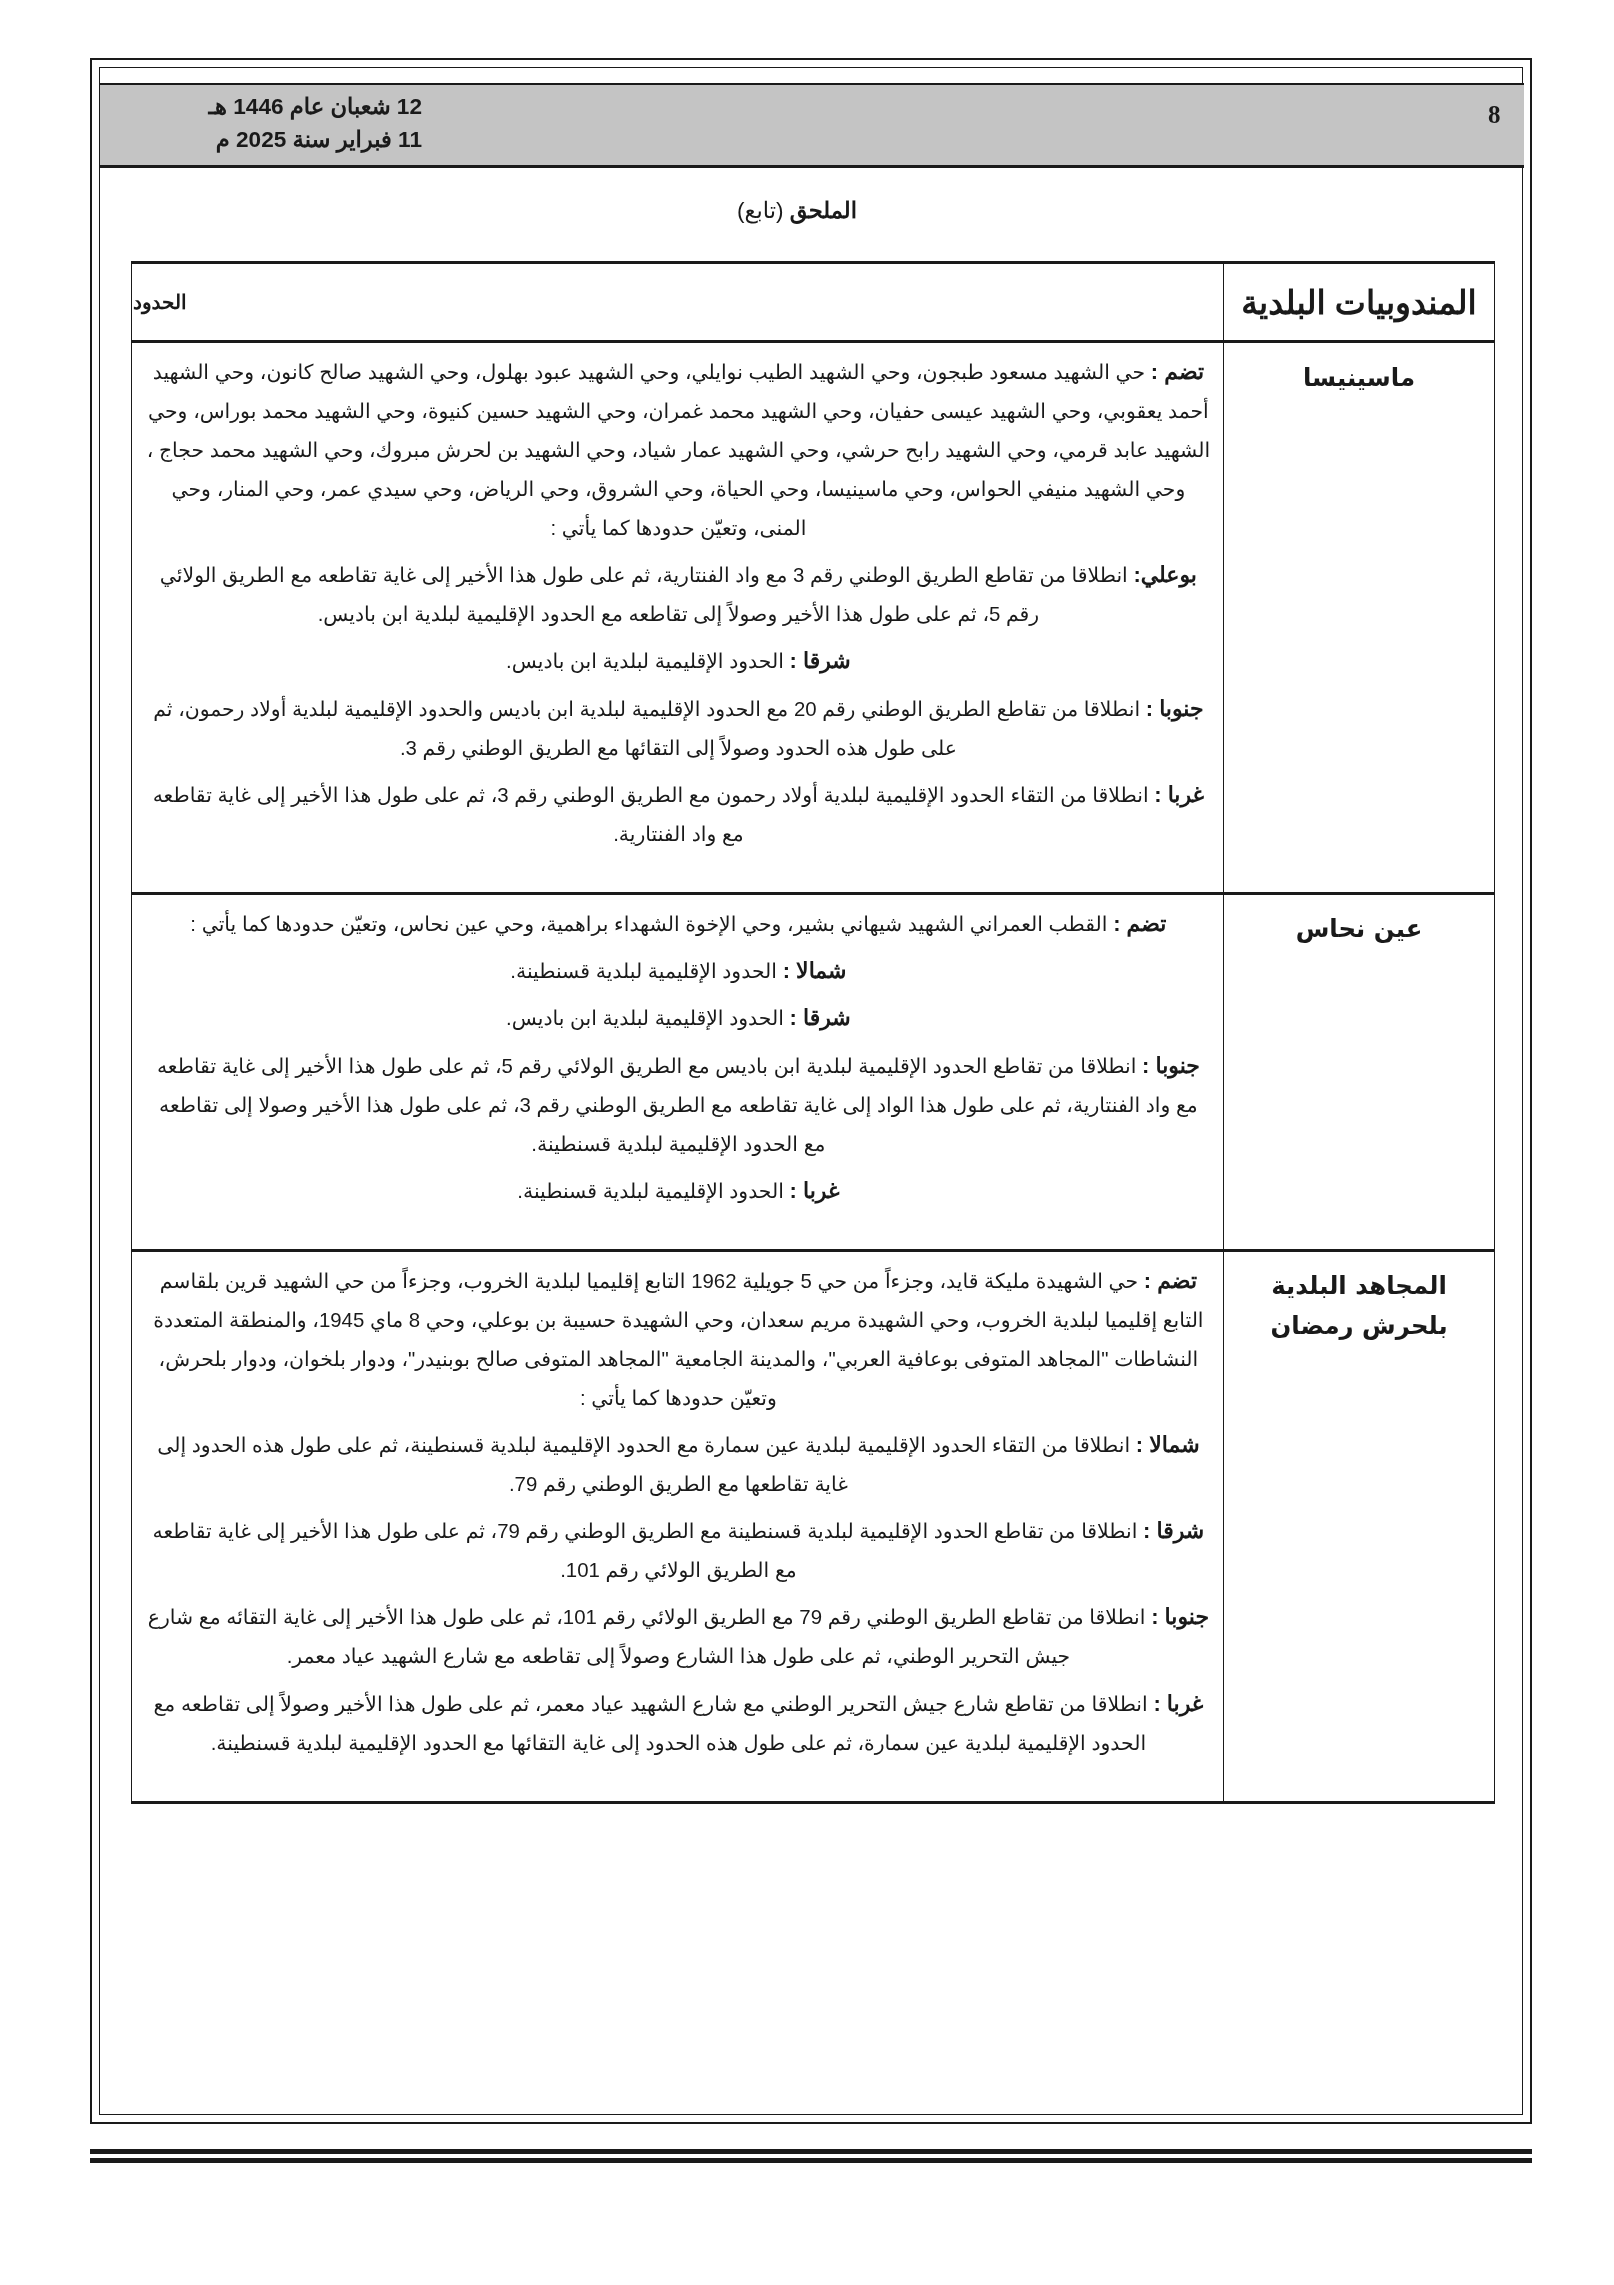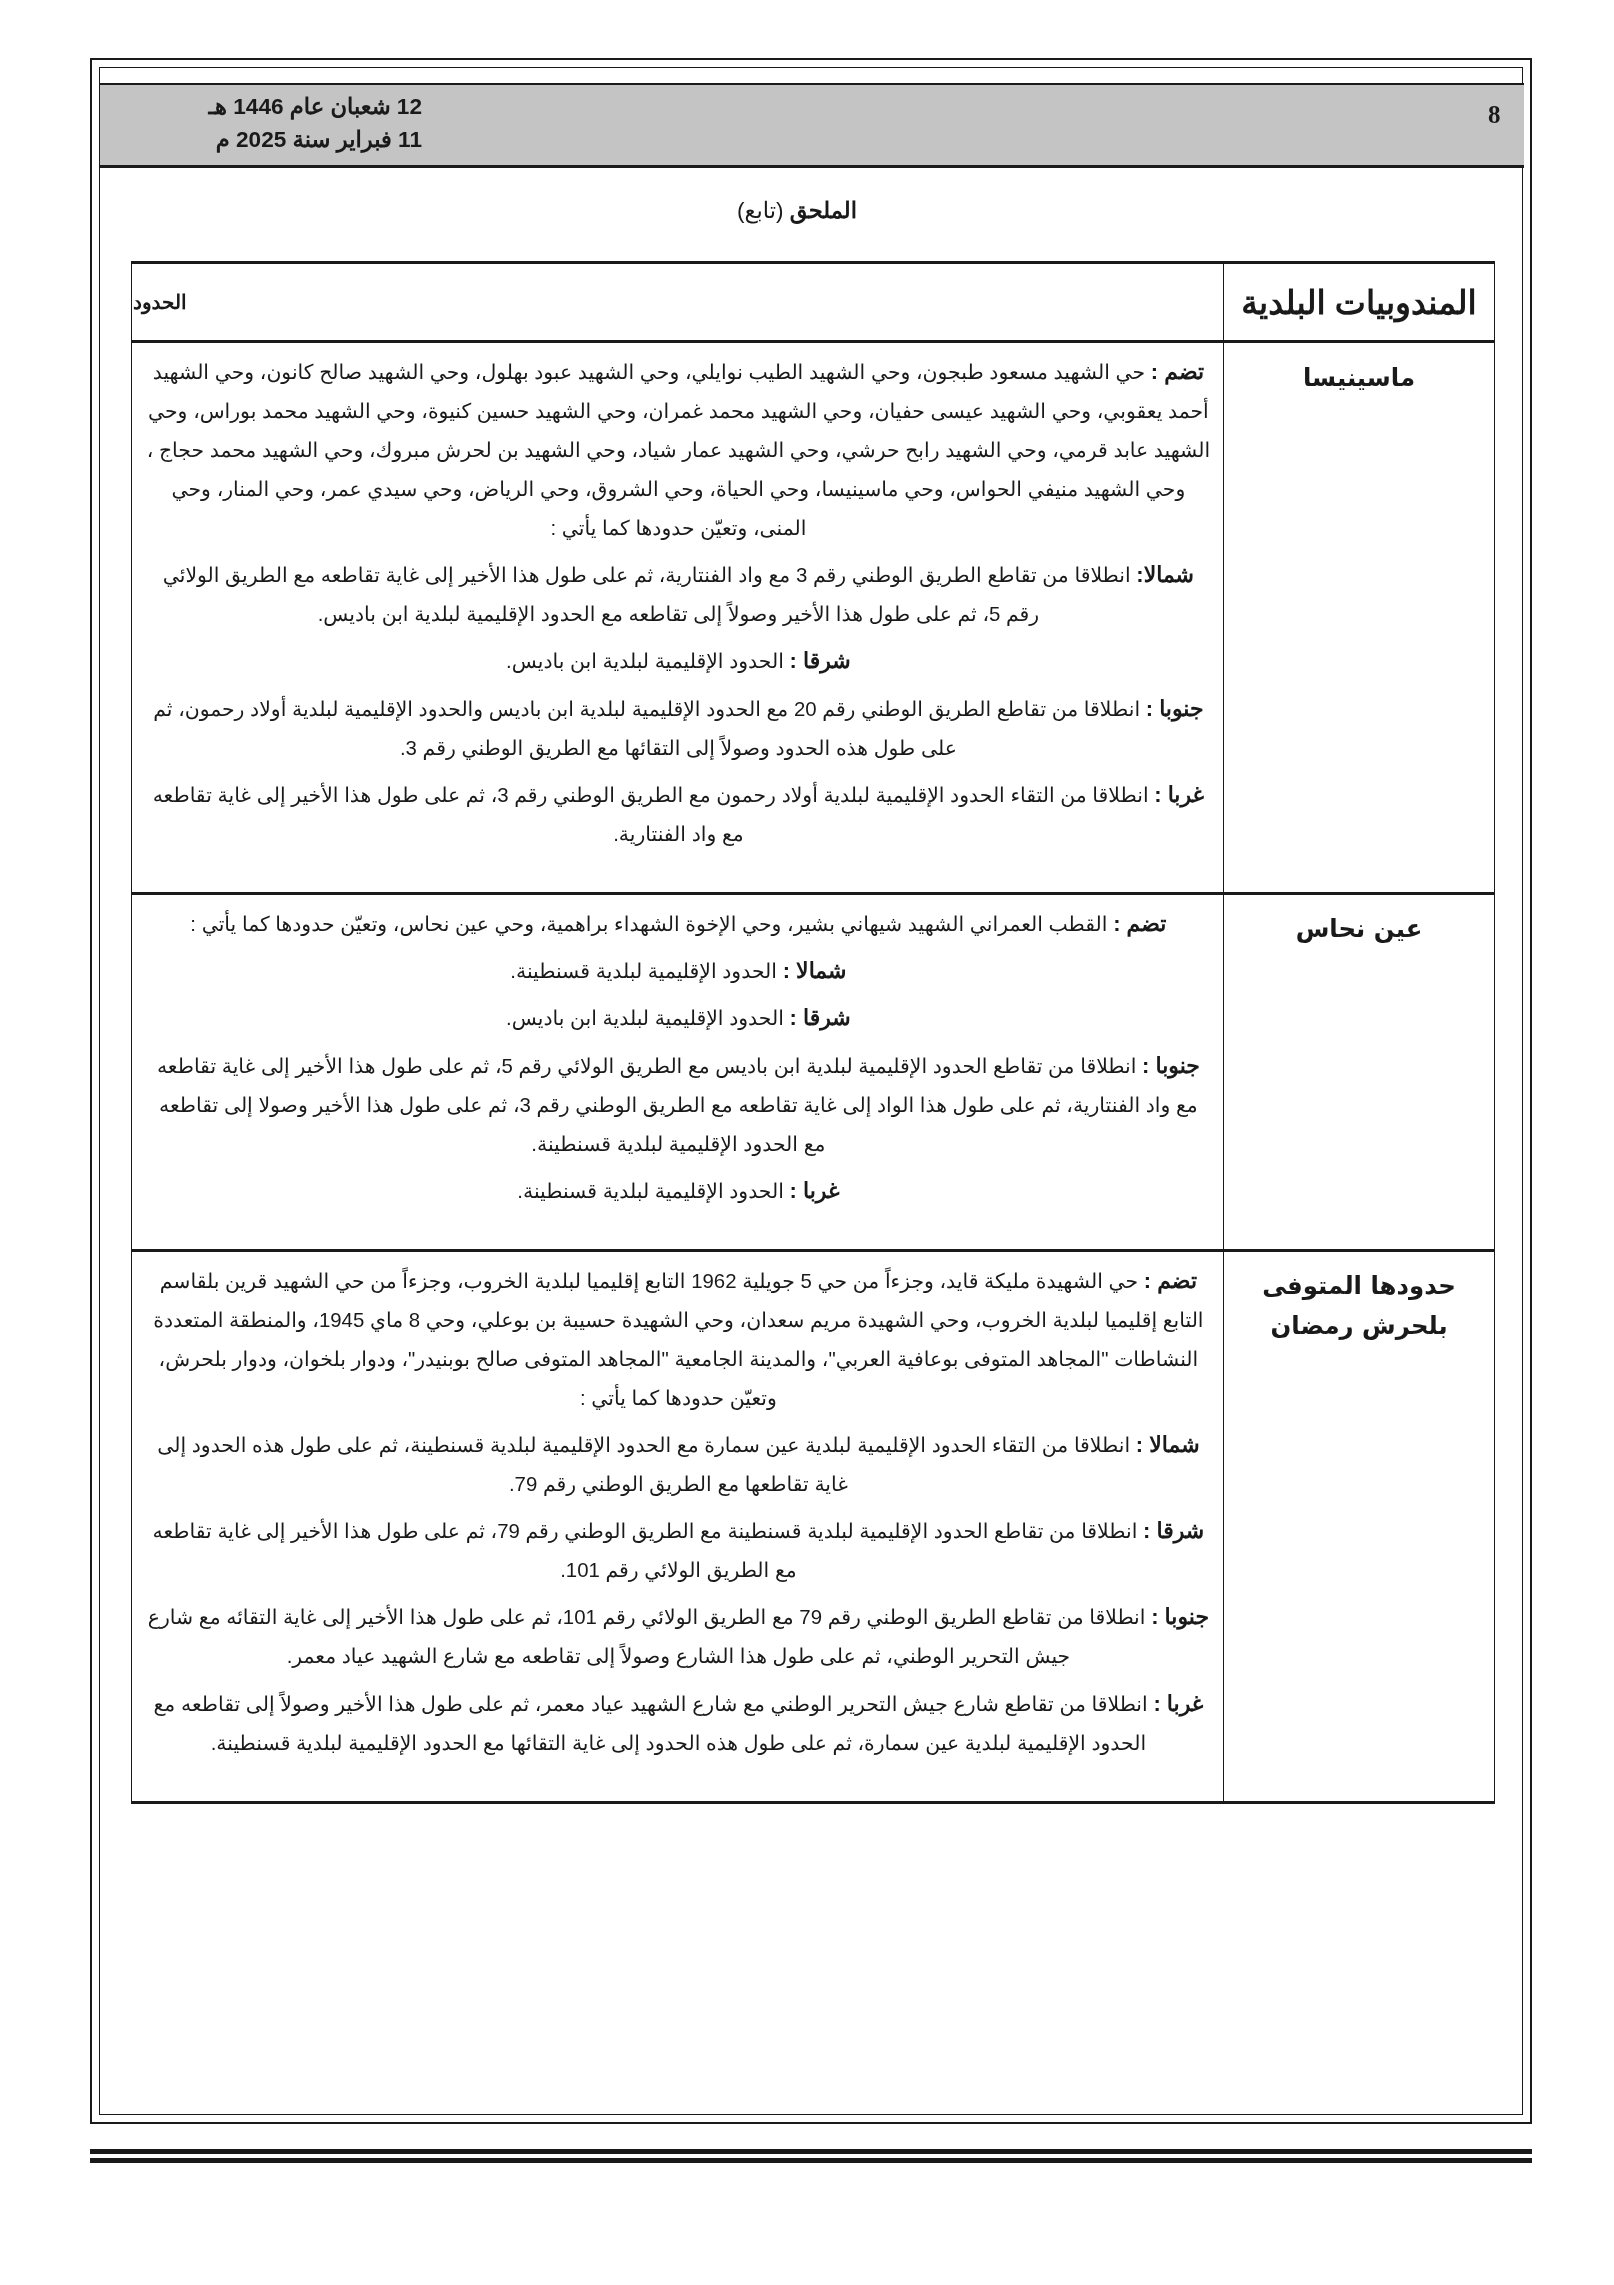--- a/index.html
+++ b/index.html
@@ -108,21 +108,21 @@
     </tr>
   </thead>
   <tbody>
 
     <tr>
       <td class="cell-name">
         <div>ماسينيسا</div>
       </td>
       <td class="cell-bounds">
         <p class="para"><span class="lbl">تضم :</span> <span class="txt">حي الشهيد مسعود طبجون، وحي الشهيد الطيب نوايلي، وحي الشهيد عبود بهلول، وحي الشهيد صالح كانون، وحي الشهيد أحمد يعقوبي، وحي الشهيد عيسى حفيان، وحي الشهيد محمد غمران، وحي الشهيد حسين كنيوة، وحي الشهيد محمد بوراس، وحي الشهيد عابد قرمي، وحي الشهيد رابح حرشي، وحي الشهيد عمار شياد، وحي الشهيد بن لحرش مبروك، وحي الشهيد محمد حجاج ، وحي الشهيد منيفي الحواس، وحي ماسينيسا، وحي الحياة، وحي الشروق، وحي الرياض، وحي سيدي عمر، وحي المنار، وحي المنى، وتعيّن حدودها كما يأتي :</span></p>
-        <p class="para"><span class="lbl">شمالا:</span> <span class="txt">انطلاقا من تقاطع الطريق الوطني رقم 3 مع واد الفنتارية، ثم على طول هذا الأخير إلى غاية تقاطعه مع الطريق الولائي رقم 5، ثم على طول هذا الأخير وصولاً إلى تقاطعه مع الحدود الإقليمية لبلدية ابن باديس.</span></p>
+        <p class="para"><span class="lbl">بوعلي:</span> <span class="txt">انطلاقا من تقاطع الطريق الوطني رقم 3 مع واد الفنتارية، ثم على طول هذا الأخير إلى غاية تقاطعه مع الطريق الولائي رقم 5، ثم على طول هذا الأخير وصولاً إلى تقاطعه مع الحدود الإقليمية لبلدية ابن باديس.</span></p>
         <p class="para"><span class="lbl">شرقا :</span> <span class="txt">الحدود الإقليمية لبلدية ابن باديس.</span></p>
         <p class="para"><span class="lbl">جنوبا :</span> <span class="txt">انطلاقا من تقاطع الطريق الوطني رقم 20 مع الحدود الإقليمية لبلدية ابن باديس والحدود الإقليمية لبلدية أولاد رحمون، ثم على طول هذه الحدود وصولاً إلى التقائها مع الطريق الوطني رقم 3.</span></p>
         <p class="para"><span class="lbl">غربا :</span> <span class="txt">انطلاقا من التقاء الحدود الإقليمية لبلدية أولاد رحمون مع الطريق الوطني رقم 3، ثم على طول هذا الأخير إلى غاية تقاطعه مع واد الفنتارية.</span></p>
       </td>
     </tr>
 
     <tr>
       <td class="cell-name">
         <div>عين نحاس</div>
       </td>
@@ -130,21 +130,21 @@
         <p class="para"><span class="lbl">تضم :</span> <span class="txt">القطب العمراني الشهيد شيهاني بشير، وحي الإخوة الشهداء براهمية، وحي عين نحاس، وتعيّن حدودها كما يأتي :</span></p>
         <p class="para"><span class="lbl">شمالا :</span> <span class="txt">الحدود الإقليمية لبلدية قسنطينة.</span></p>
         <p class="para"><span class="lbl">شرقا :</span> <span class="txt">الحدود الإقليمية لبلدية ابن باديس.</span></p>
         <p class="para"><span class="lbl">جنوبا :</span> <span class="txt">انطلاقا من تقاطع الحدود الإقليمية لبلدية ابن باديس مع الطريق الولائي رقم 5، ثم على طول هذا الأخير إلى غاية تقاطعه مع واد الفنتارية، ثم على طول هذا الواد إلى غاية تقاطعه مع الطريق الوطني رقم 3، ثم على طول هذا الأخير وصولا إلى تقاطعه مع الحدود الإقليمية لبلدية قسنطينة.</span></p>
         <p class="para"><span class="lbl">غربا :</span> <span class="txt">الحدود الإقليمية لبلدية قسنطينة.</span></p>
       </td>
     </tr>
 
     <tr>
       <td class="cell-name">
-        <div>حدودها المتوفى</div>
+        <div>المجاهد البلدية</div>
         <div>بلحرش رمضان</div>
       </td>
       <td class="cell-bounds">
         <p class="para"><span class="lbl">تضم :</span> <span class="txt">حي الشهيدة مليكة قايد، وجزءاً من حي 5 جويلية 1962 التابع إقليميا لبلدية الخروب، وجزءاً من حي الشهيد قرين بلقاسم التابع إقليميا لبلدية الخروب، وحي الشهيدة مريم سعدان، وحي الشهيدة حسيبة بن بوعلي، وحي 8 ماي 1945، والمنطقة المتعددة النشاطات "المجاهد المتوفى بوعافية العربي"، والمدينة الجامعية "المجاهد المتوفى صالح بوبنيدر"، ودوار بلخوان، ودوار بلحرش، وتعيّن حدودها كما يأتي :</span></p>
         <p class="para"><span class="lbl">شمالا :</span> <span class="txt">انطلاقا من التقاء الحدود الإقليمية لبلدية عين سمارة مع الحدود الإقليمية لبلدية قسنطينة، ثم على طول هذه الحدود إلى غاية تقاطعها مع الطريق الوطني رقم 79.</span></p>
         <p class="para"><span class="lbl">شرقا :</span> <span class="txt">انطلاقا من تقاطع الحدود الإقليمية لبلدية قسنطينة مع الطريق الوطني رقم 79، ثم على طول هذا الأخير إلى غاية تقاطعه مع الطريق الولائي رقم 101.</span></p>
         <p class="para"><span class="lbl">جنوبا :</span> <span class="txt">انطلاقا من تقاطع الطريق الوطني رقم 79 مع الطريق الولائي رقم 101، ثم على طول هذا الأخير إلى غاية التقائه مع شارع جيش التحرير الوطني، ثم على طول هذا الشارع وصولاً إلى تقاطعه مع شارع الشهيد عياد معمر.</span></p>
         <p class="para"><span class="lbl">غربا :</span> <span class="txt">انطلاقا من تقاطع شارع جيش التحرير الوطني مع شارع الشهيد عياد معمر، ثم على طول هذا الأخير وصولاً إلى تقاطعه مع الحدود الإقليمية لبلدية عين سمارة، ثم على طول هذه الحدود إلى غاية التقائها مع الحدود الإقليمية لبلدية قسنطينة.</span></p>
       </td>
     </tr>

